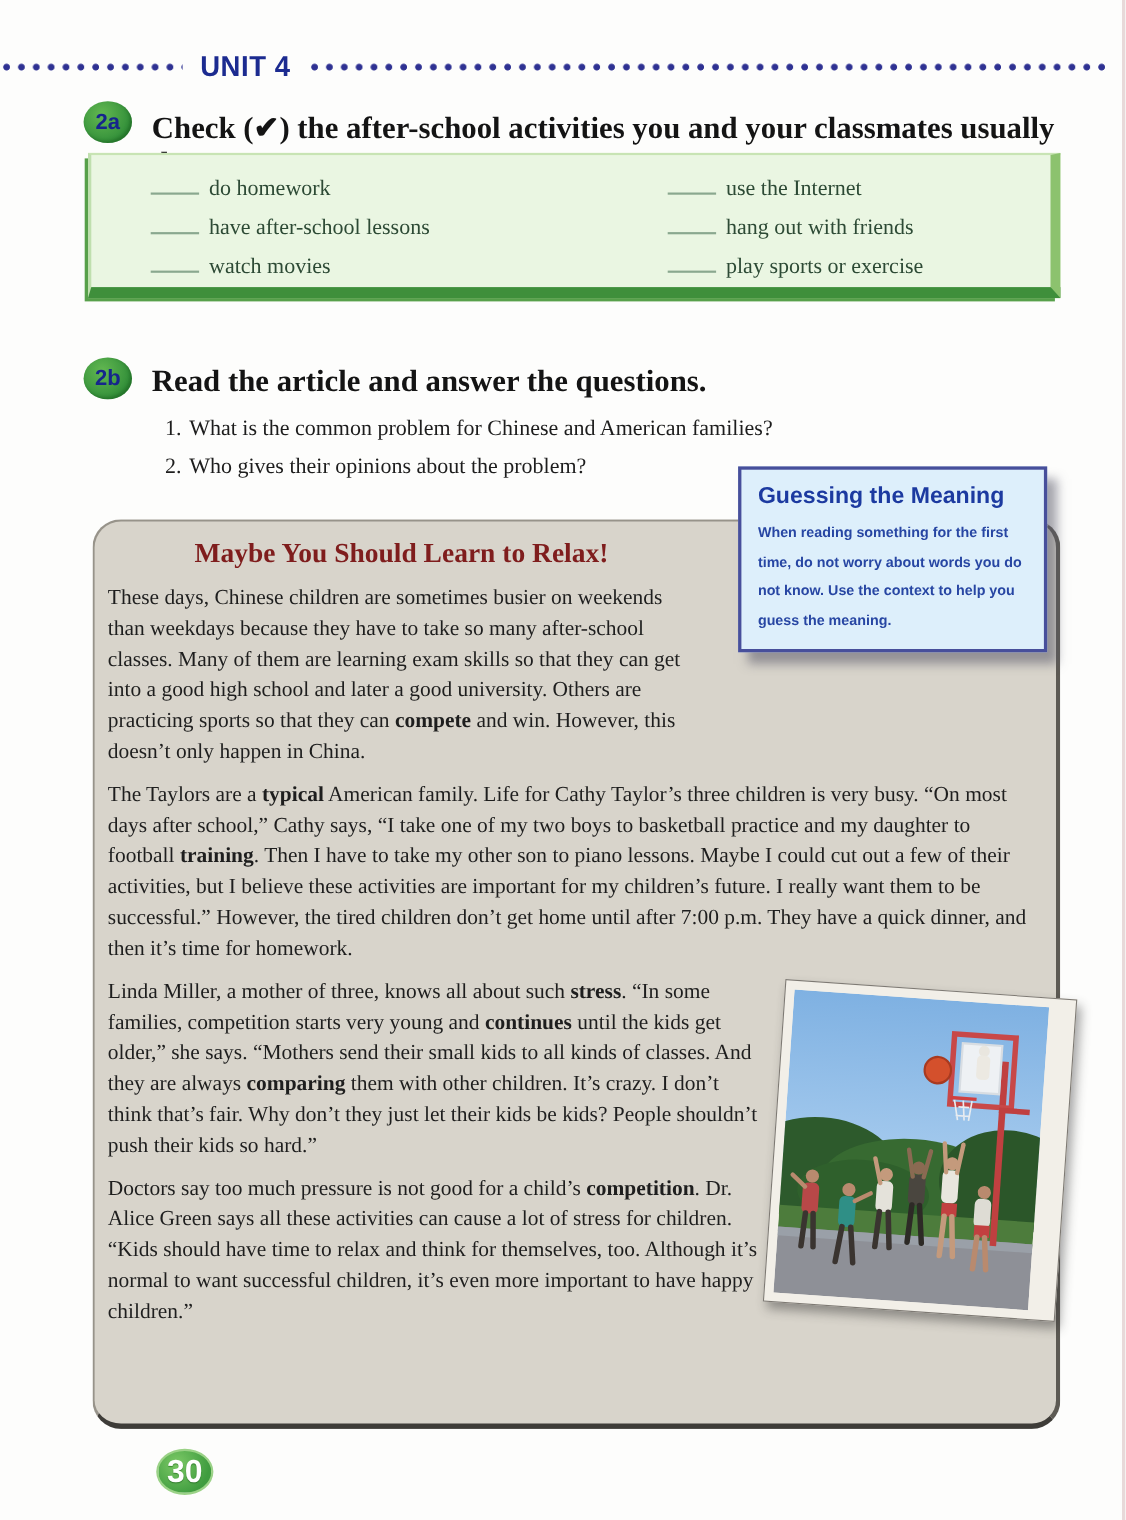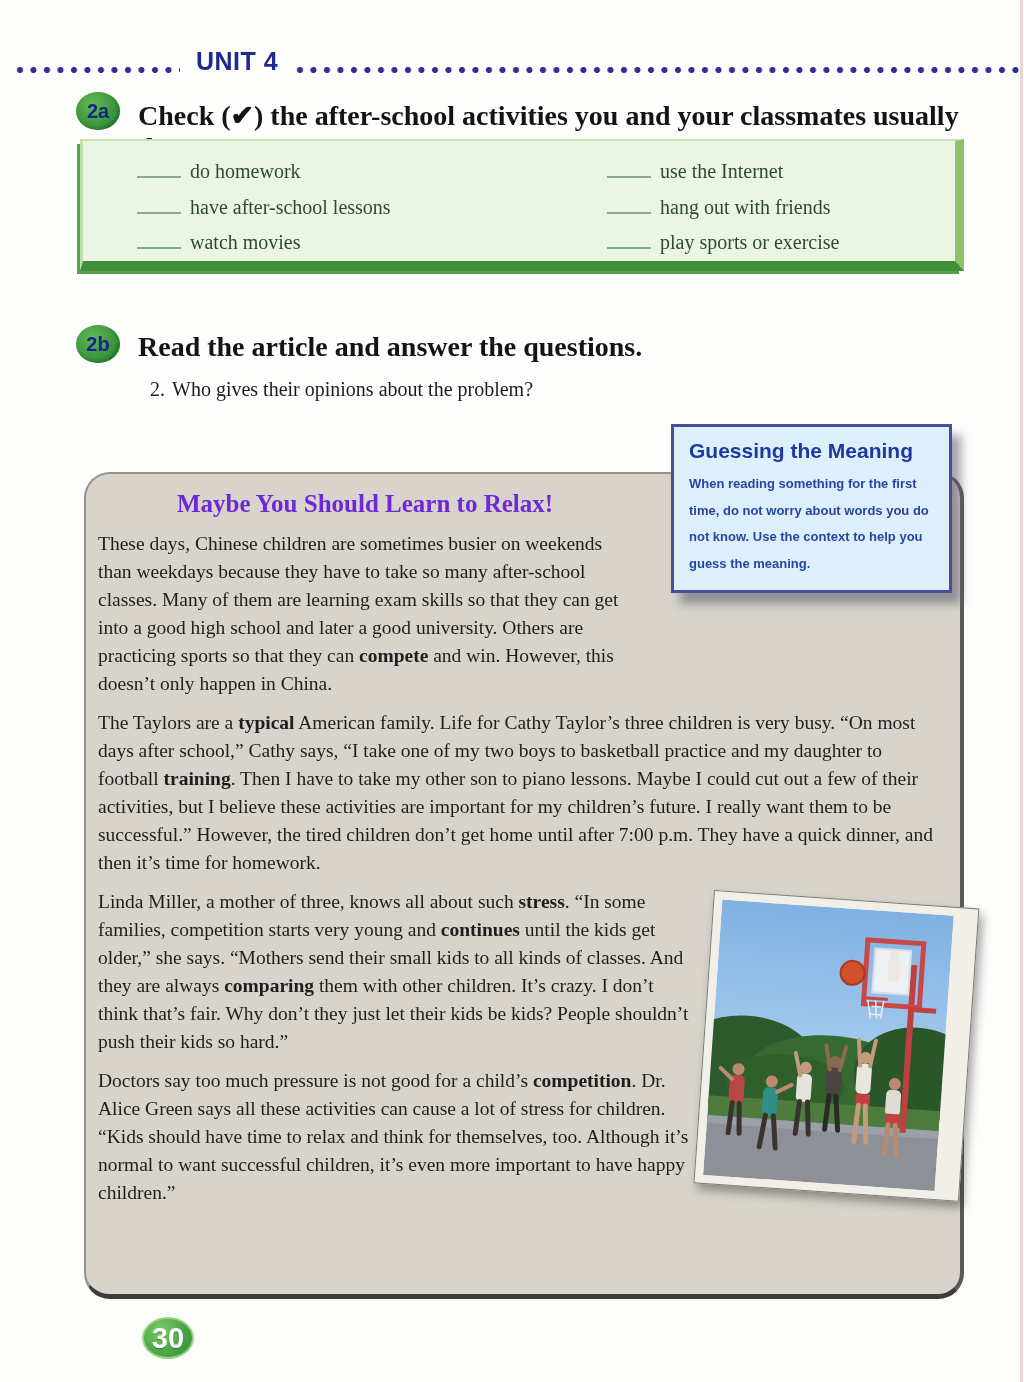--- a/index.html
+++ b/index.html
@@ -2,22 +2,22 @@
 <html><head>
 <meta charset="utf-8">
 <style>
   html,body{margin:0;padding:0;background:#ffffff;}
   #page{
     position:relative;width:1024px;height:1382px;margin:0 auto;
     background:#fdfdfc;overflow:hidden;
     font-family:"Liberation Serif",serif;color:#1f1f1f;
   }
   
-  .header-row{position:absolute;top:46px;left:14px;width:1008px;height:30px;
-    display:flex;align-items:flex-end;}
+  .header-row{position:absolute;top:46px;left:0;width:1008px;height:30px;
+    display:flex;align-items:center;}
   .dots{height:12px;
     background-image:radial-gradient(circle at 6px 6px,#2e3192 2.7px,rgba(46,49,146,0) 3.4px);
     background-size:13.5px 12px;background-repeat:repeat-x;background-position:left center;}
   .dots-left{width:166px;}
   .dots-right{flex:1;}
   .unit-label{
     font-family:"Liberation Sans",sans-serif;font-weight:bold;font-size:25px;
     color:#1c2b90;margin:0 16px;letter-spacing:.5px;white-space:nowrap;transform:scaleY(1.05);
   }
   
@@ -60,21 +60,21 @@
   }
   #tip-box h3{margin:0 0 8px;font-size:21px;color:#1c3aa0;font-weight:bold;}
   #tip-box p{margin:0;font-size:13px;line-height:26.5px;font-weight:bold;color:#2746a3;}
   
   #article{
     position:absolute;top:472px;left:84px;width:880px;min-height:827px;box-sizing:border-box;z-index:1;
     background:#d8d4cb;border:2px solid #97938a;border-right:4px solid #5d5a54;
     border-bottom:5px solid #3e3c38;border-radius:26px;
     padding:6px 14px 14px 12px;
   }
-  #article h2{margin:10px 0 12px;font-size:25px;font-weight:bold;text-align:center;color:#6d28d9;}
+  #article h2{margin:10px 0 12px;font-size:25px;font-weight:bold;text-align:center;color:#7f1d1d;}
   #article p{margin:0 0 11px;font-size:19.5px;line-height:28px;color:#1e1e1e;}
   #article b{font-weight:bold;}
   .tip-spacer{float:right;width:314px;height:172px;}
   .photo-float{float:right;width:278px;height:314px;margin:2px -40px 6px 16px;}
   .photo{
     width:248px;margin-left:6px;padding:8px;background:#f2efe8;
     border:1px solid #7e7a74;box-shadow:4px 6px 10px rgba(50,50,50,.45);
     transform:rotate(4deg);transform-origin:top left;
   }
   .photo svg{display:block;width:232px;height:276px;}
@@ -119,20 +119,21 @@
       <li><span class="blank"></span><span>play sports or exercise</span></li>
     </ul>
   </div>
 
   <div class="task-row" id="row-2b">
     <div class="badge">2b</div>
     <div class="task-instruction">Read the article and answer the questions.</div>
   </div>
 
   <ul id="questions">
+    <li><span class="q-num">1.</span><span>What is the common problem for Chinese and American families?</span></li>
     <li><span class="q-num">2.</span><span>Who gives their opinions about the problem?</span></li>
   </ul>
 
   <div id="tip-box">
     <h3>Guessing the Meaning</h3>
     <p>When reading something for the first time, do not worry about words you do not know. Use the context to help you guess the meaning.</p>
   </div>
 
   <div id="article">
     <div class="tip-spacer"></div>

